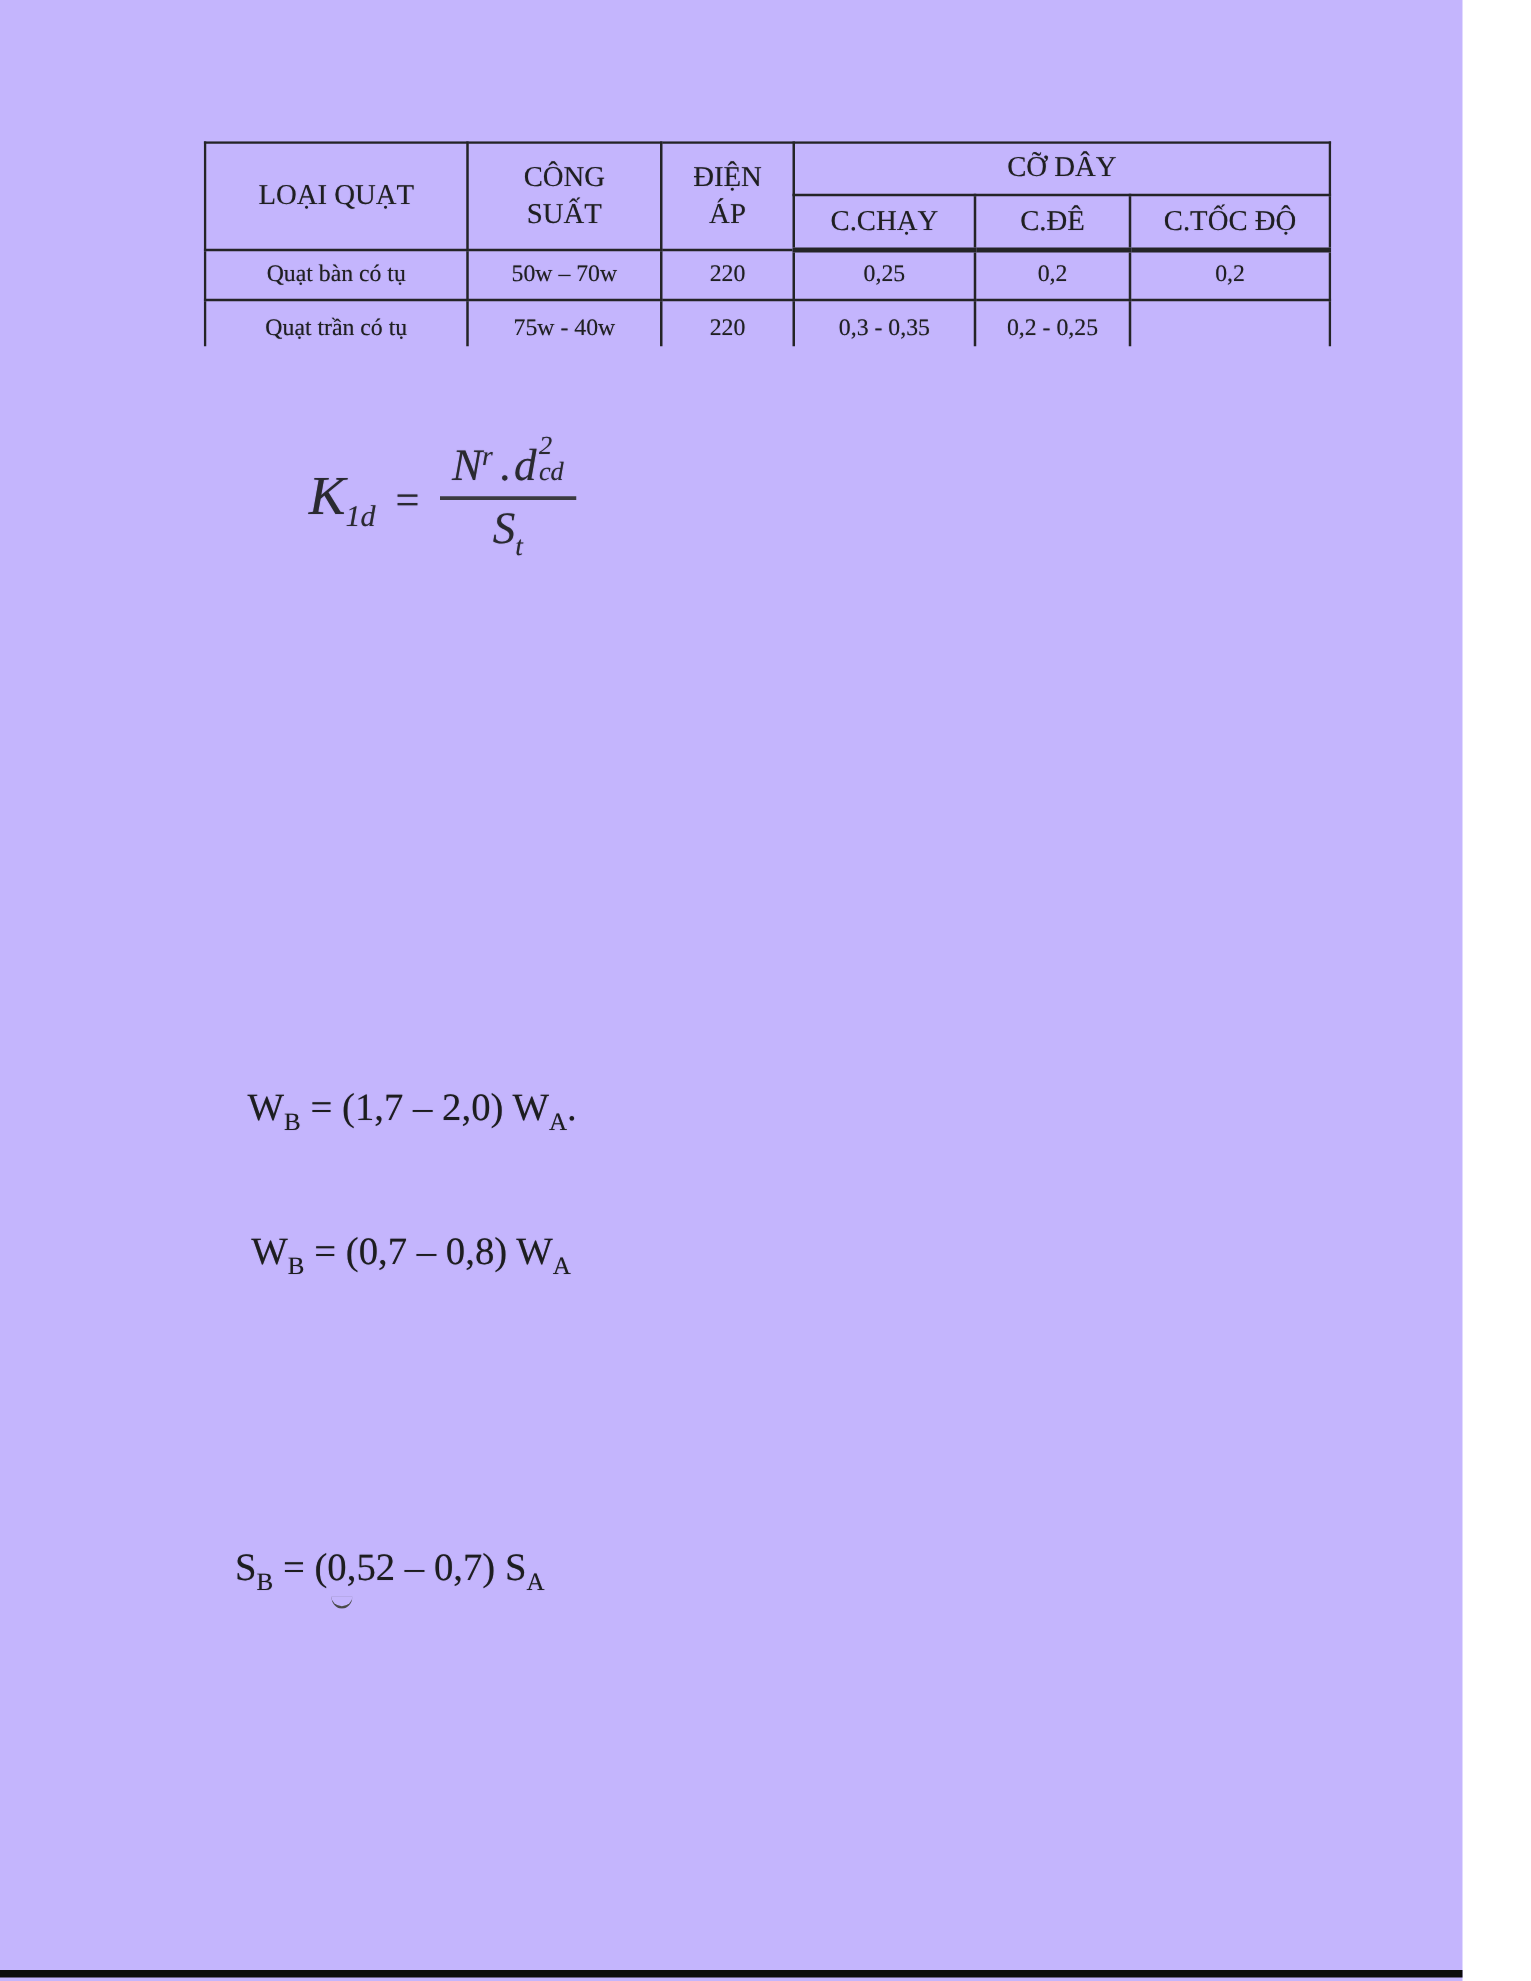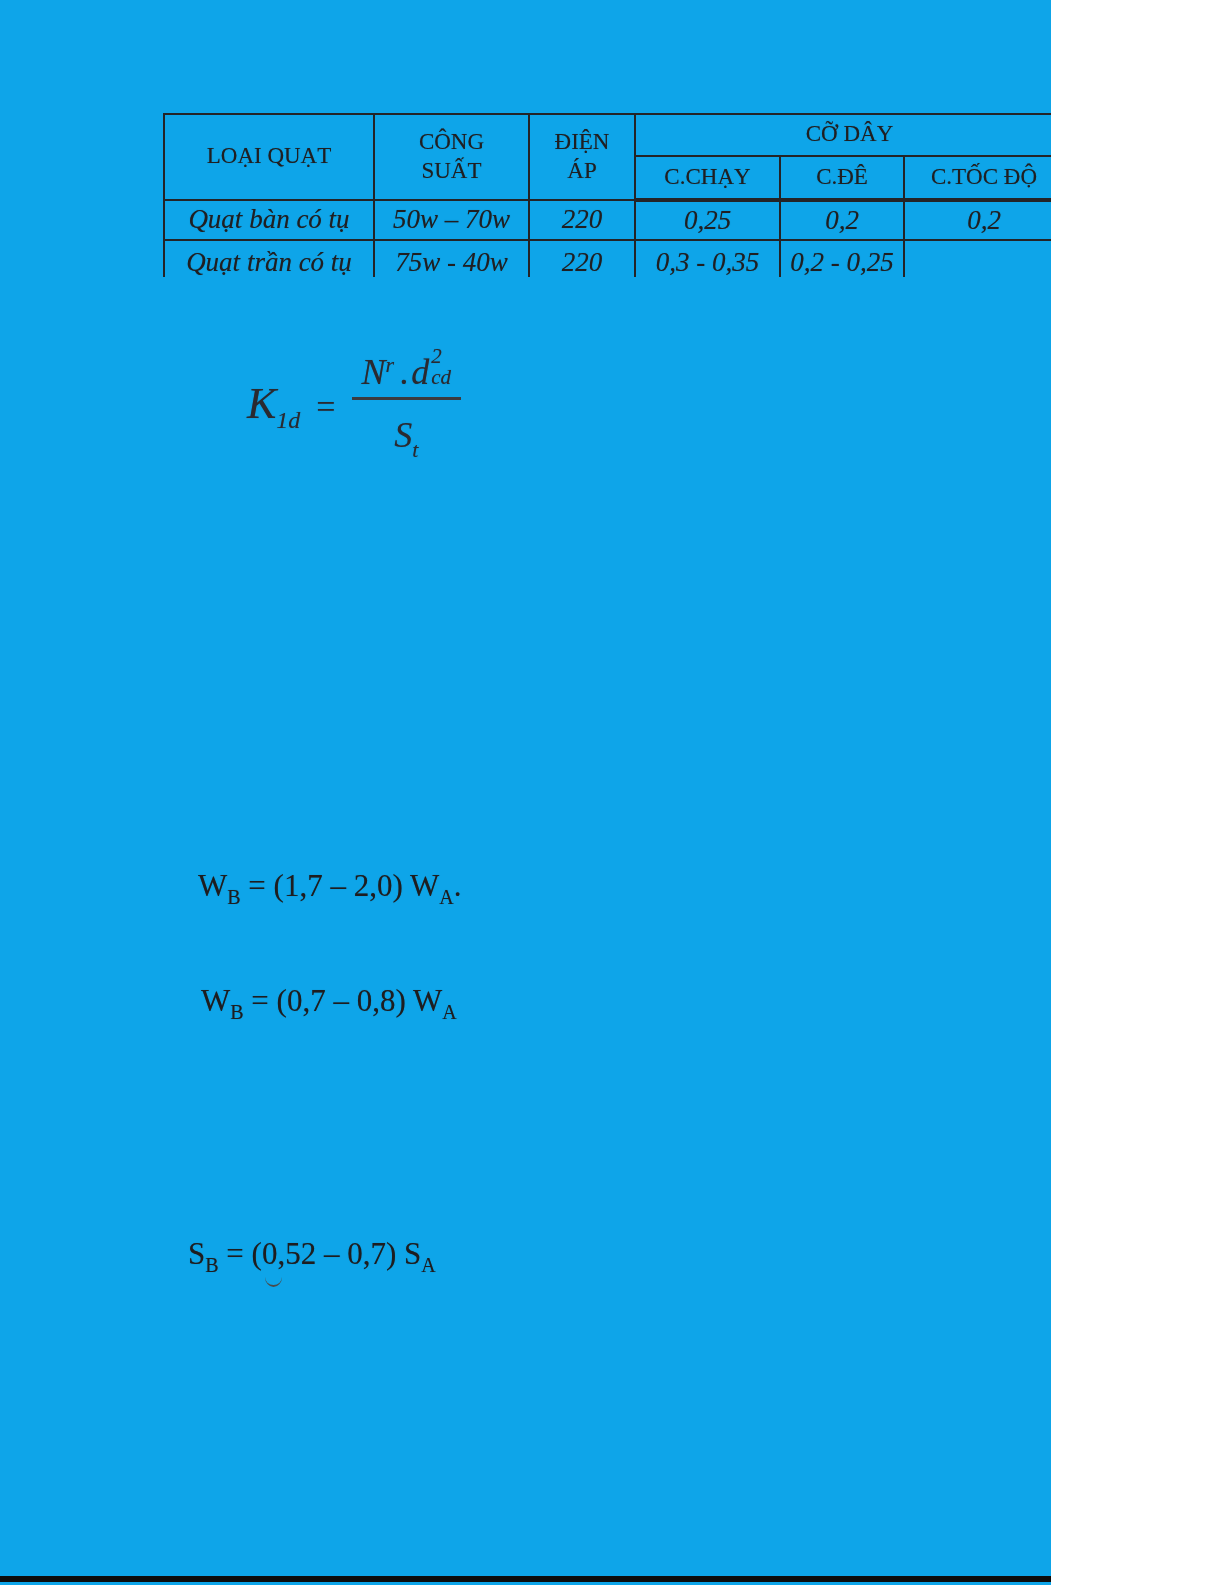--- a/index.html
+++ b/index.html
@@ -1,40 +1,40 @@
 <!DOCTYPE html>
 <html><head>
 <meta charset="utf-8">
 <style>
   html,body { margin:0; padding:0; background:#ffffff; }
   .page {
     position:relative;
-    width:1051px; height:1585px;
-    background:#0ea5e9;
+    width:1170px; height:1585px;
+    background:#c4b5fd;
     font-family:"Liberation Serif", serif;
     color:#1e1e1e;
     overflow:hidden;
   }
   
   .table-wrap {
     position:absolute; left:163px; top:113px;
     width:902px; height:164px; overflow:hidden;
   }
   table.fan {
     border-collapse:collapse; table-layout:fixed; width:900px;
     color:#1f1f22;
     text-shadow:0 0 0.7px rgba(40,40,40,0.55);
   }
   table.fan th, table.fan td {
     border:2px solid #242427;
     text-align:center; vertical-align:middle;
     font-weight:normal; overflow:hidden;
   }
   table.fan th { font-size:23px; line-height:1.25; }
-  table.fan td { font-size:27px;font-style:italic; }
+  table.fan td { font-size:19px; }
   tr.grp  { height:38px; }
   tr.sub  { height:40px; }
   tr.r1   { height:40px; }
   tr.r2   { height:46px; }
   th.thick, tr.sub th { border-bottom-width:4px; }
   th.narrow { padding:13px 22px; }
   
   .formula {
     position:absolute; left:247px; top:352px;
     display:flex; align-items:center; gap:16px;
@@ -44,21 +44,21 @@
   .f-lhs { font-size:44px; line-height:1; }
   .f-lhs sub { font-size:24px; vertical-align:-0.45em;margin-top:20px; }
   .f-eq  { font-size:34px; font-style:normal; line-height:1; }
   .frac  { display:inline-flex; flex-direction:column; align-items:center; }
   .frac .num {
     font-size:36px; line-height:1.15;
     padding:0 10px 3px; border-bottom:3px solid #3b3b40;
     display:inline-flex; align-items:flex-start;
   }
   .frac .num sub { font-size:22px; vertical-align:-0.45em; }
-  .frac .den { font-size:36px; line-height:1.1; padding-top:16px;text-align:right; }
+  .frac .den { font-size:36px; line-height:1.1; padding-top:3px;text-align:right; }
   .frac .den sub { font-size:22px; vertical-align:-0.45em; }
   .stack {
     display:inline-flex; flex-direction:column; align-items:flex-start;
     font-size:21px; line-height:1.0; margin-left:2px; transform:translateY(-6px);
   }
   .dotsep { padding:0 2px 0 6px; }
   
   .eqline {
     position:absolute;
     font-size:31px; color:#1d1d20; line-height:1.15;

